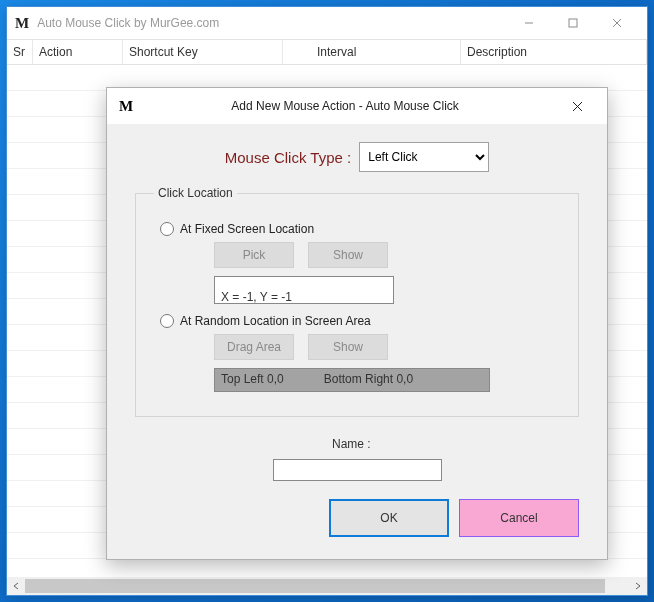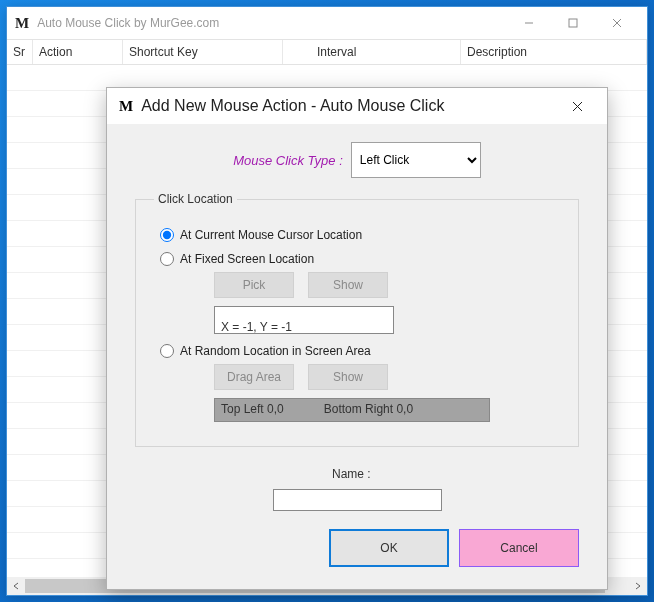--- a/index.html
+++ b/index.html
@@ -137,23 +137,24 @@
   padding: 0 10px 0 12px;
   gap: 8px;
 }
 .dialog-titlebar .app-icon {
   font-family: Georgia, serif;
   font-weight: bold;
   font-size: 15px;
   color: #000;
 }
 .dialog-titlebar .dlg-title {
-  font-size: 16px;
+  font-size: 12px;
   color: #222;
   flex: 1;
+  text-align: center;
 }
 .dialog-close {
   width: 40px;
   height: 28px;
   display: flex;
   align-items: center;
   justify-content: center;
   cursor: pointer;
 }
 .dialog-close svg { stroke: #222; stroke-width: 1; fill: none; }
@@ -161,28 +162,27 @@
   padding: 18px 28px 22px 28px;
 }
 .row-type {
   display: flex;
   align-items: center;
   justify-content: center;
   gap: 8px;
   margin-bottom: 14px;
 }
 .row-type label {
-  font-size: 13px;
-  color: #a21caf;
-  font-style: italic;
+  font-size: 15px;
+  color: #7f1d1d;
 }
 select {
   font-size: 12px;
   padding: 2px 4px;
-  height: 36px;
+  height: 30px;
   width: 130px;
   background: #fff;
   border: 1px solid #a0a0a0;
 }
 fieldset.group {
   border: 1px solid #d4d4d4;
   padding: 12px 18px 16px 18px;
   margin-bottom: 20px;
 }
 fieldset.group legend {
@@ -374,24 +374,20 @@
     <div class="row-type">
       <label>Mouse Click Type :</label>
       <select>
         <option>Left Click</option>
       </select>
     </div>
 
     <fieldset class="group">
       <legend>Click Location</legend>
 
-      <div class="radio-row">
-        <input type="radio" name="loc" checked="" style="">
-        <label>At Current Mouse Cursor Location</label>
-      </div>
 
       <div class="radio-row">
         <input type="radio" name="loc" style="">
         <label>At Fixed Screen Location</label>
       </div>
       <div class="sub-controls">
         <div class="btn-row">
           <button class="small-btn" disabled="">Pick</button>
           <button class="small-btn" disabled="">Show</button>
         </div>

